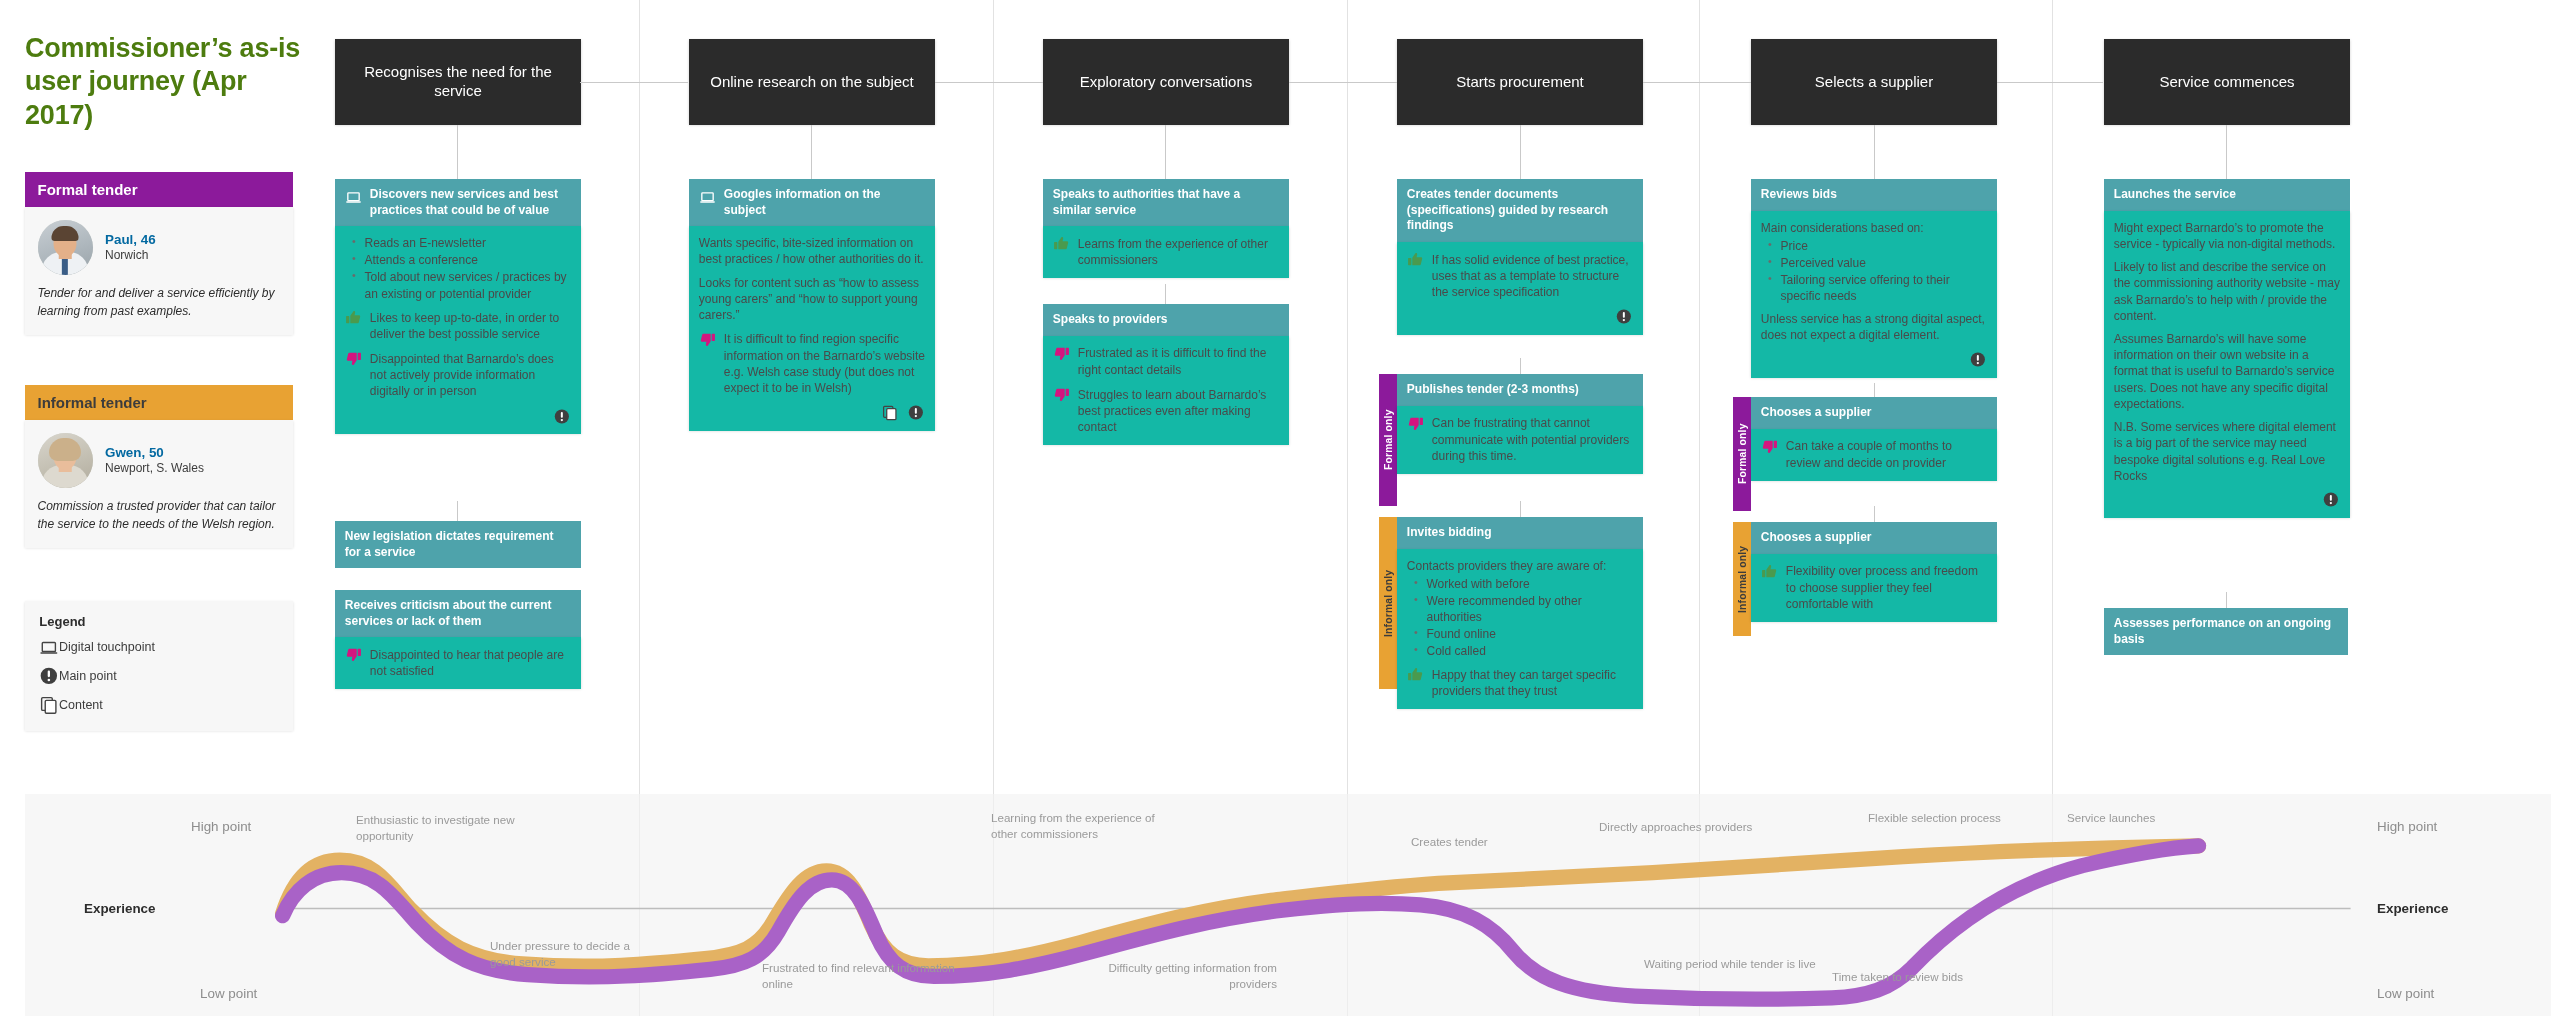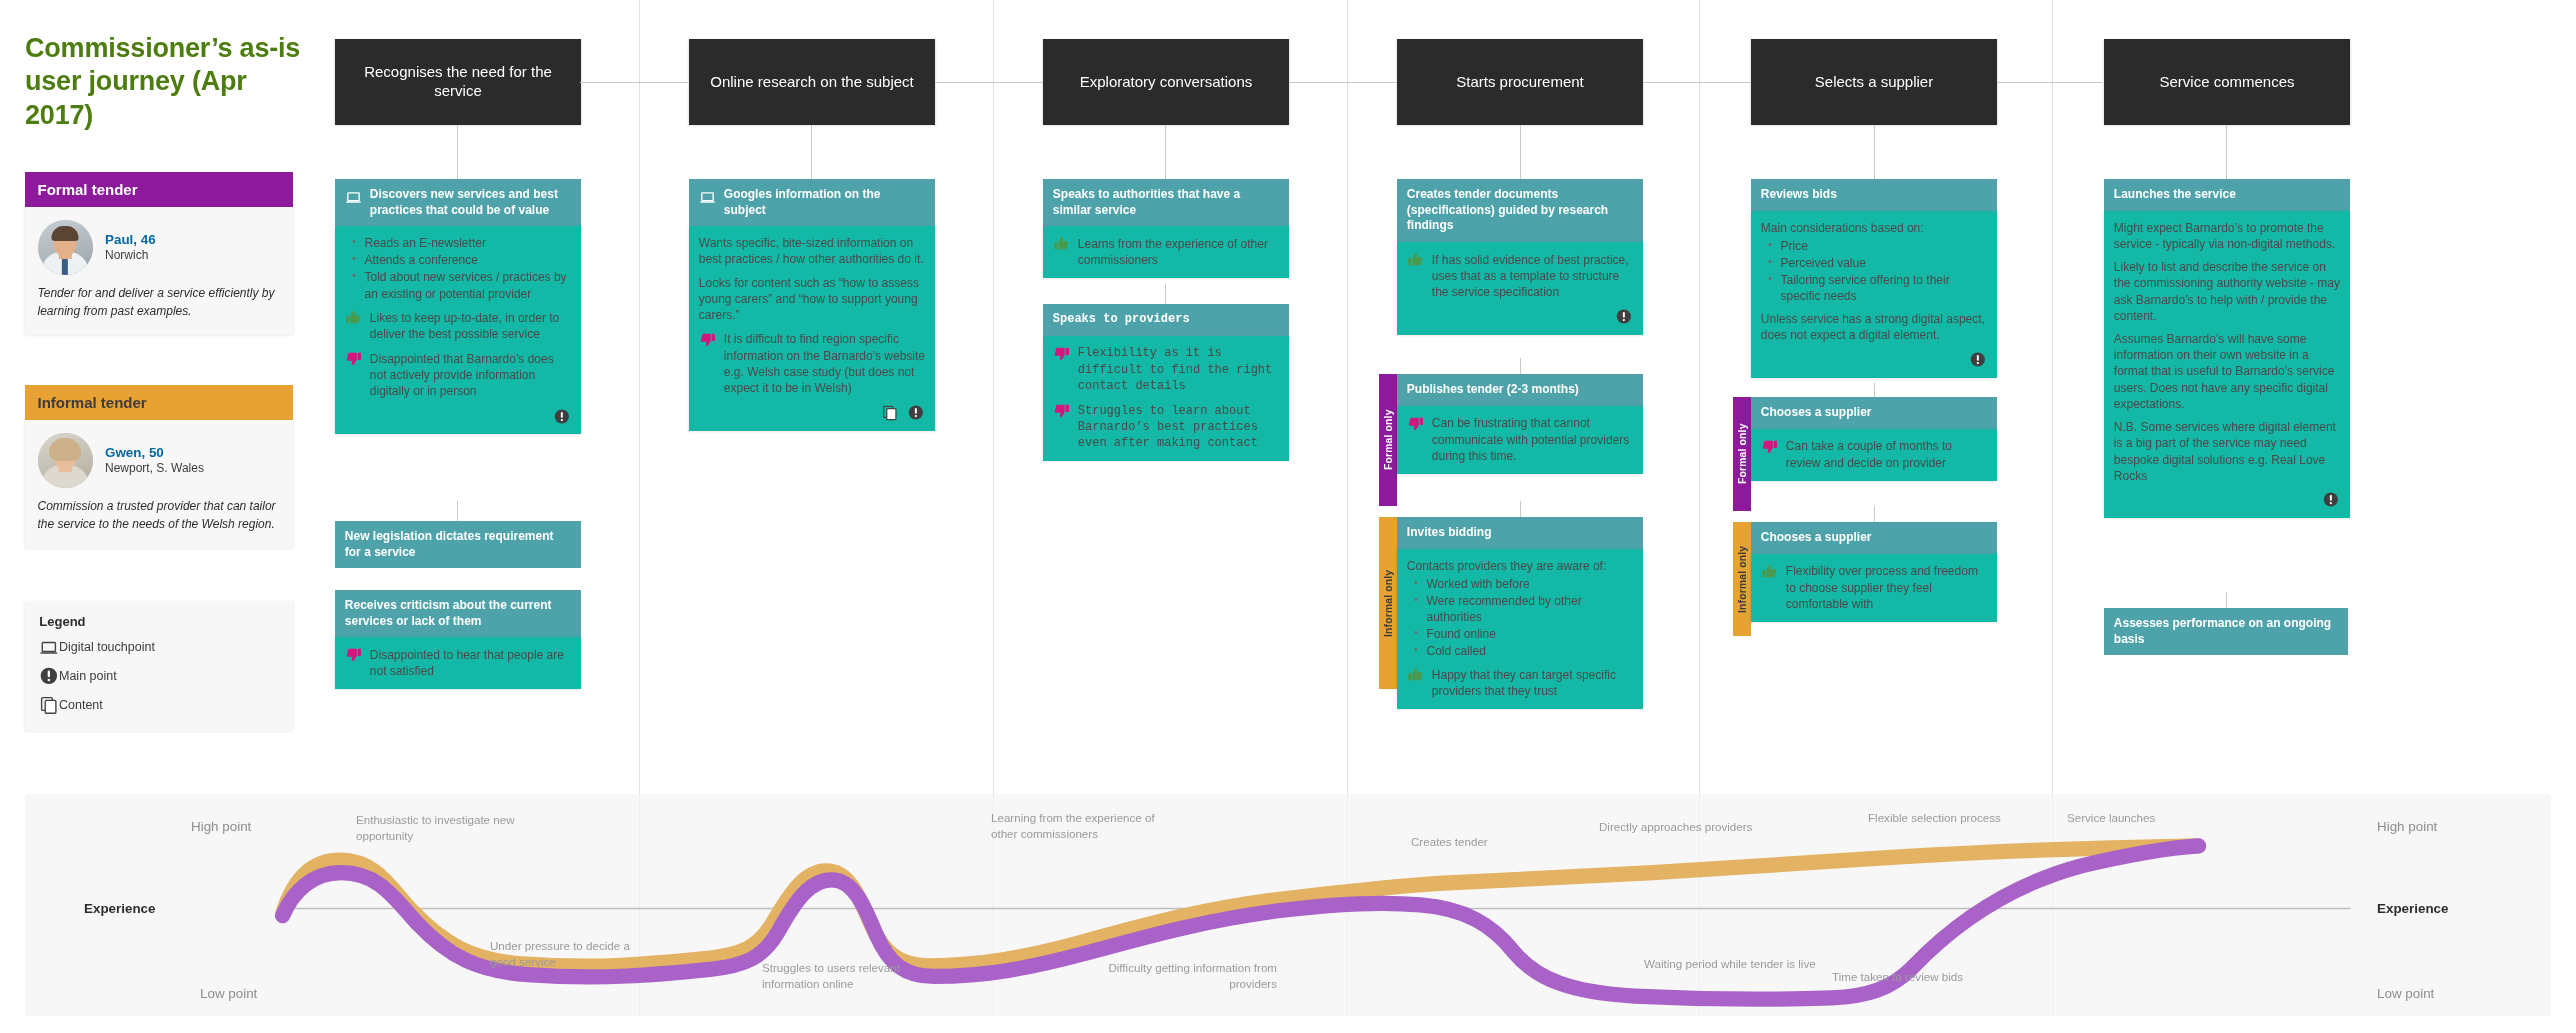--- a/index.html
+++ b/index.html
@@ -349,31 +349,31 @@
         <svg class="ic" viewBox="0 0 24 24" style="flex:0 0 17px;width:17px;height:17px;">
           <rect x="1.5" y="10" width="4.6" height="10" rx="0.8" fill="#4a9a4e"></rect>
           <path d="M7.5 20V9.6l4.4-6.6c1.7-.5 2.6.5 2.4 2.2l-.8 3.6h6.1c1.3 0 2.1 1 1.8 2.2l-1.8 7.2c-.2.9-.9 1.8-2 1.8z" fill="#4a9a4e"></path>
         </svg>
         <span class="f-txt">Learns from the experience of other commissioners</span>
       </div>
     </div>
   </div>
   <div class="connector-v" style="left:1165px; top:284px; height:25px;"></div>
 
-  <div class="step" style="left:1043px; top:304px; width:246px;font-family:Liberation Mono, monospace;">
+  <div class="step" style="left:1043px; top:304px; width:246px;">
     <div class="step-head">
       <span class="hd-txt">Speaks to providers</span>
     </div>
     <div class="step-body">
       <div class="feel">
         <svg class="ic" viewBox="0 0 24 24" style="flex:0 0 17px;width:17px;height:17px;">
           <rect x="17.9" y="4" width="4.6" height="10" rx="0.8" fill="#d4157f"></rect>
           <path d="M16.5 4v10.4l-4.4 6.6c-1.7.5-2.6-.5-2.4-2.2l.8-3.6H4.4c-1.3 0-2.1-1-1.8-2.2l1.8-7.2c.2-.9.9-1.8 2-1.8z" fill="#d4157f"></path>
         </svg>
-        <span class="f-txt">Flexibility as it is difficult to find the right contact details</span>
+        <span class="f-txt">Frustrated as it is difficult to find the right contact details</span>
       </div>
       <div class="feel">
         <svg class="ic" viewBox="0 0 24 24" style="flex:0 0 17px;width:17px;height:17px;">
           <rect x="17.9" y="4" width="4.6" height="10" rx="0.8" fill="#d4157f"></rect>
           <path d="M16.5 4v10.4l-4.4 6.6c-1.7.5-2.6-.5-2.4-2.2l.8-3.6H4.4c-1.3 0-2.1-1-1.8-2.2l1.8-7.2c.2-.9.9-1.8 2-1.8z" fill="#d4157f"></path>
         </svg>
         <span class="f-txt">Struggles to learn about Barnardo’s best practices even after making contact</span>
       </div>
     </div>
   </div>
@@ -548,21 +548,21 @@
       <path d="M288,136 C300,108 322,88 354,88 C396,88 414,118 438,144 C474,182 506,198 562,202
                C646,208 706,202 766,196 C806,192 826,182 842,154 C862,118 878,96 902,96
                C926,96 938,124 952,158 C966,190 984,204 1016,204 C1076,204 1126,194 1186,178
                C1266,156 1326,140 1406,130 C1470,122 1516,120 1560,124 C1610,128 1640,146 1664,176
                C1690,208 1730,222 1800,226 C1880,230 1960,230 2020,228 C2060,226 2086,218 2110,194
                C2150,152 2210,104 2300,80 C2360,66 2400,60 2430,58" fill="none" stroke="#a962c7" stroke-width="17" stroke-linecap="round" stroke-linejoin="round"></path>
     </svg>
 
     <div class="g-anno" style="left:331px; top:18px; width:179px;">Enthusiastic to investigate new opportunity</div>
     <div class="g-anno" style="left:465px; top:144px; width:161px;">Under pressure to decide a good service</div>
-    <div class="g-anno" style="left:737px; top:166px; width:197px;">Struggles to users relevant information online</div>
+    <div class="g-anno" style="left:737px; top:166px; width:197px;">Frustrated to find relevant information online</div>
     <div class="g-anno" style="left:966px; top:16px; width:179px;">Learning from the experience of other commissioners</div>
     <div class="g-anno" style="left:1055px; top:166px; width:197px;text-align:right;">Difficulty getting information from providers</div>
     <div class="g-anno" style="left:1386px; top:40px; width:179px;">Creates tender</div>
     <div class="g-anno" style="left:1574px; top:25px; width:233px;">Directly approaches providers</div>
     <div class="g-anno" style="left:1619px; top:162px; width:250px;">Waiting period while tender is live</div>
     <div class="g-anno" style="left:1843px; top:16px; width:215px;">Flexible selection process</div>
     <div class="g-anno" style="left:1807px; top:175px; width:206px;">Time taken to review bids</div>
     <div class="g-anno" style="left:2042px; top:16px; width:161px;">Service launches</div>
   </div>
 

